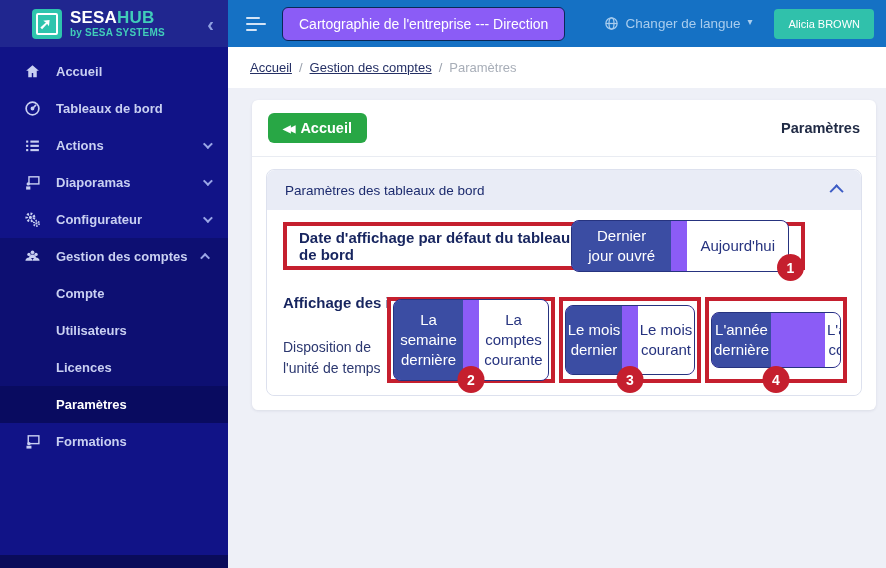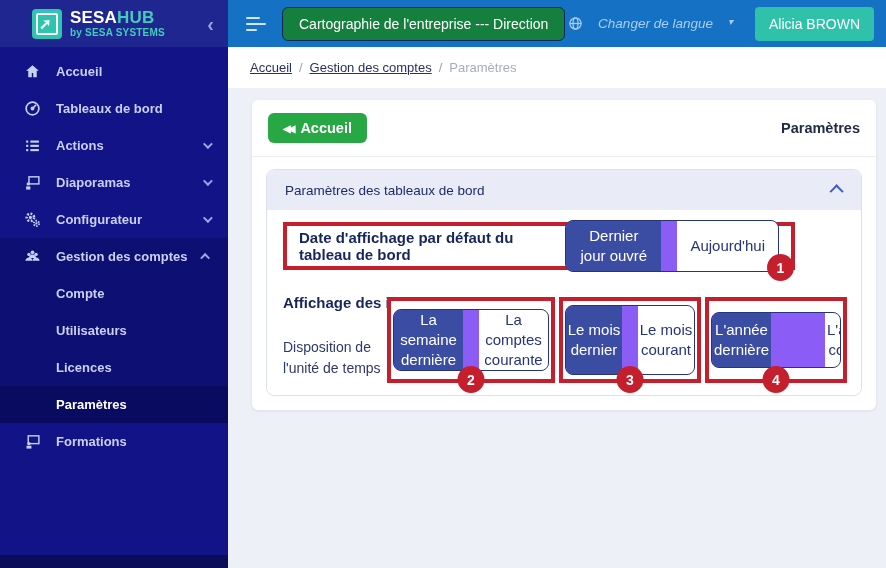--- a/index.html
+++ b/index.html
@@ -35,25 +35,25 @@
 
   
   .main-col { flex:1; display:flex; flex-direction:column; min-width:0; }
 
   header { height:47px; flex:0 0 47px; background:#1571c4; display:flex; align-items:center; padding:0 12px 0 18px; }
   .hamburger { width:20px; display:flex; flex-direction:column; gap:4px; cursor:pointer; margin-right:16px; }
   .hamburger span { height:2px; background:#d4e4f6; border-radius:1px; display:block; }
   .hamburger span:nth-child(1){ width:14px; }
   .hamburger span:nth-child(2){ width:20px; }
   .hamburger span:nth-child(3){ width:11px; }
-  .title-pill { background:#15803d; border:1px solid #0a2858; color:#ffffff; font-size:14px; padding:8px 16px; border-radius:6px; white-space:nowrap; }
+  .title-pill { background:#8b5cf6; border:1px solid #0a2858; color:#ffffff; font-size:14px; padding:8px 16px; border-radius:6px; white-space:nowrap; }
   .header-right { margin-left:auto; display:flex; align-items:center; gap:22px; }
-  .lang { display:flex; gap:15px; color:#a9cdee; font-size:13.5px; cursor:pointer;font-style:italic; }
+  .lang { display:flex; gap:7px; color:#a9cdee; font-size:13.5px; cursor:pointer; }
   .lang .caret { font-size:10px; }
-  .user-btn { background:#30c1ab; color:#ffffff; border:none; font-family:inherit; font-size:14px; padding:9px 14px; border-radius:4px; cursor:pointer; }
+  .user-btn { background:#30c1ab; color:#ffffff; border:none; font-family:inherit; font-size:11px; padding:9px 14px; border-radius:4px; cursor:pointer; }
 
   .breadcrumb { height:41px; flex:0 0 41px; background:#ffffff; display:flex; align-items:center; padding-left:22px; font-size:13px; gap:7px; }
   .breadcrumb a { color:#253065; text-decoration:underline; cursor:pointer; }
   .breadcrumb .sep { color:#9aa1ad; }
   .breadcrumb .current { color:#a8aeb8; }
 
   .content { flex:1; background:#eef0f7; padding:12px 10px 0 24px; overflow:hidden; }
   .card { background:#ffffff; border-radius:6px; box-shadow:0 1px 3px rgba(40,50,90,.10); }
   .card-head { display:flex; align-items:center; justify-content:space-between; padding:13px 16px; border-bottom:1px solid #e9ecf2; }
   .btn-back { background:#28a745; color:#fff; border:none; font-family:inherit; font-size:14.5px; font-weight:bold; padding:7px 15px; border-radius:6px; cursor:pointer; display:flex; align-items:center; gap:6px; }
@@ -63,35 +63,35 @@
   .card-body { padding:12px 14px 14px 14px; }
   .panel { border:1px solid #dde1ee; border-radius:8px; overflow:visible; }
   .panel-head { background:#e9ecf6; border-radius:8px 8px 0 0; height:40px; display:flex; align-items:center; justify-content:space-between; padding:0 18px; cursor:pointer; }
   .panel-title { font-size:13.5px; color:#1c2b6e; }
   .chev-up-big { width:10px; height:10px; border-right:2px solid #3d5cc5; border-bottom:2px solid #3d5cc5; transform:rotate(225deg) translateY(-2px); }
   .panel-body { padding:12px 16px 12px 16px; background:#ffffff; border-radius:0 0 8px 8px; }
 
   .red-box { border:4px solid #c51f2e; position:relative; background:#ffffff; }
   .num-badge { position:absolute; width:27px; height:27px; border-radius:50%; background:#c51f2e; color:#fff; font-size:14px; font-weight:bold; display:flex; align-items:center; justify-content:center; z-index:5; }
 
-  .box1 { display:flex; align-items:center; justify-content:space-between; padding:8px 12px; margin-right:50px; height:48px; }
+  .box1 { display:flex; align-items:center; justify-content:space-between; padding:8px 12px; margin-right:40px; height:48px; }
   .box1 .num-badge { right:-3px; bottom:-15px; }
   .date-label { font-size:15px; font-weight:bold; color:#17255f; }
 
   .toggle-group { display:inline-flex; border:1px solid #26337f; border-radius:8px; background:#8b5cf6; overflow:hidden;gap:16px; }
   .tbtn { font-family:inherit; font-size:15px; color:#26337f; background:#fff; border:none; cursor:pointer; display:flex; align-items:center; justify-content:center; text-align:center; line-height:1.35; padding:5px 13px; }
   .tbtn.sel { background:#3b4da3; color:#ffffff; }
 
   .ind-heading { font-size:15px; font-weight:bold; color:#17255f; margin-top:24px; margin-bottom:0; }
   .indicators-row { display:flex; margin-top:-14px; position:relative; gap:4px; }
   .layout-label { width:100px; flex:0 0 100px; font-size:14px; color:#2c3870; padding-top:40px; line-height:1.5; }
   .boxN { height:86px; display:flex; align-items:center; justify-content:center; padding:0 2px; }
   .boxN .num-badge { left:50%; transform:translateX(-50%); bottom:-14px; }
   .box2 { width:168px; } .box3 { width:142px; } .box4 { width:142px; }
-  .g23 .tbtn { width:75px; padding:4px 2px; height:60px; }
+  .g23 .tbtn { width:75px; padding:4px 2px; height:80px; }
   .g3  .tbtn { width:62px; padding:4px 0; height:68px; }
   .g4  .tbtn { width:64px; padding:4px 2px; height:54px; }
   .g4  .tbtn.uns { width:68px;margin-left:38px; }
 
   svg { display:block; }
 </style>
 </head>
 <body>
 
 <div class="app">

